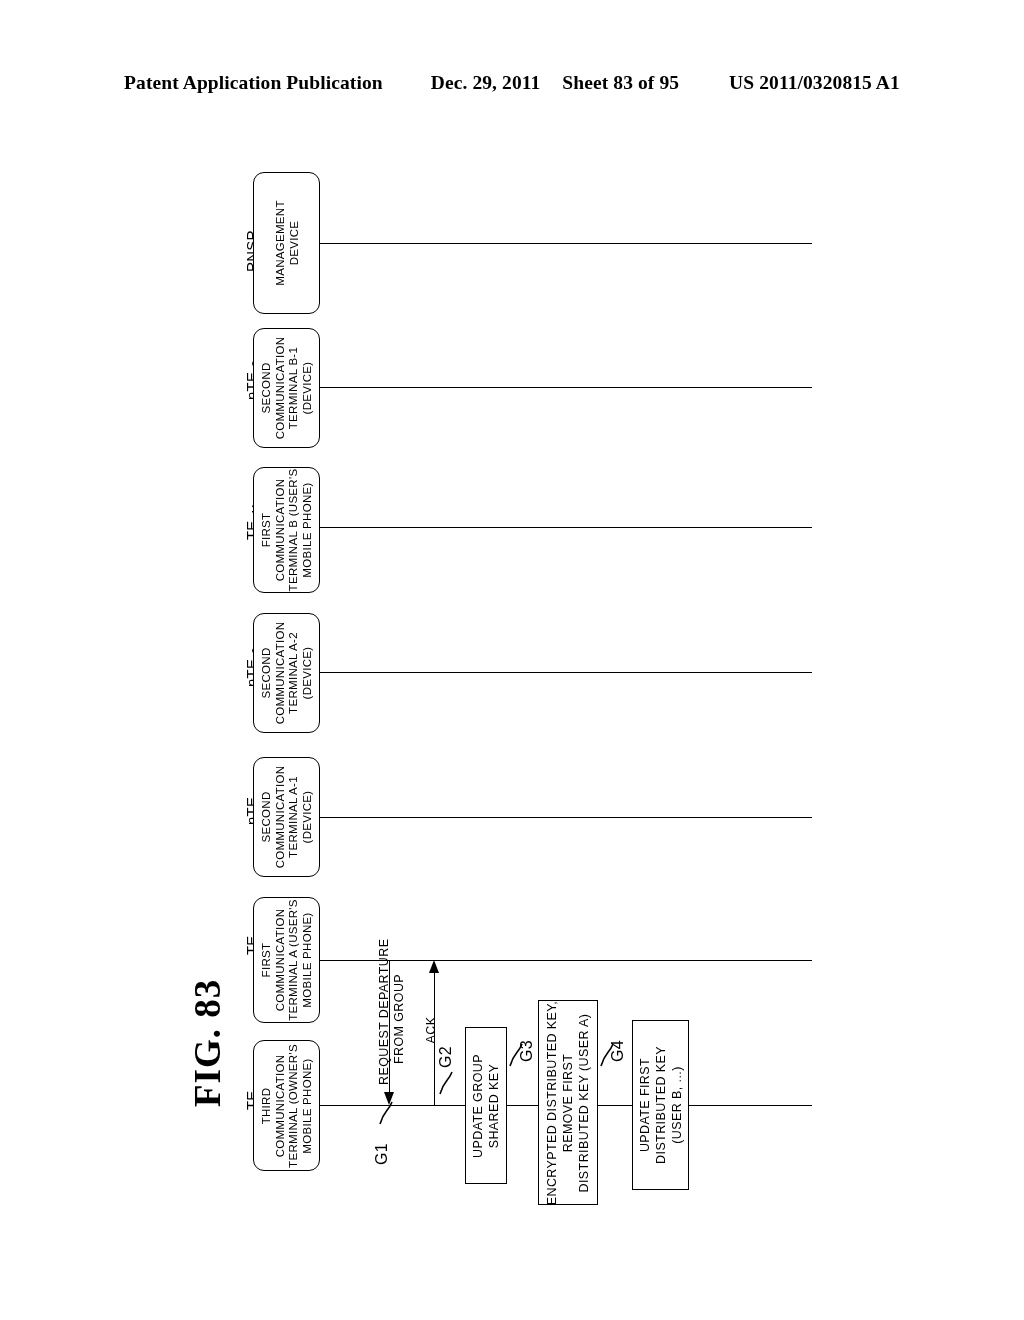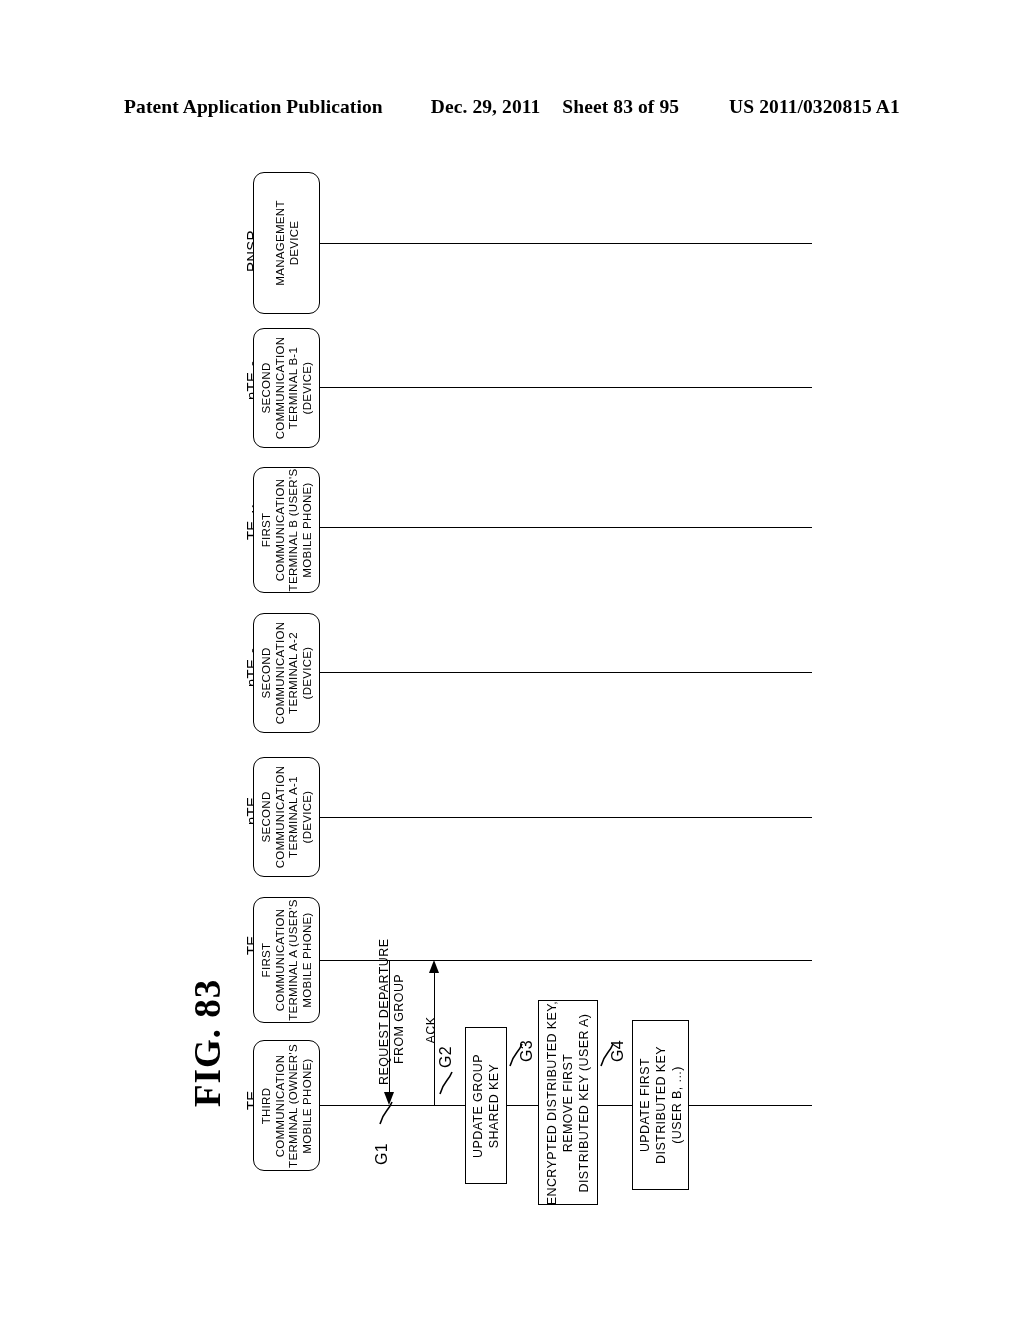--- a/index.html
+++ b/index.html
@@ -14,21 +14,21 @@
     position: relative;
     font-family: "Liberation Sans", sans-serif;
     color: #000;
     overflow: hidden;
   }
 
   
   #pub-header {
     position: absolute;
     left: 0;
-    top: 96px;
+    top: 72px;
     width: 1024px;
     text-align: center;
     font-family: "Liberation Serif", serif;
     font-weight: bold;
     font-size: 19.5px;
     letter-spacing: 0.1px;
     white-space: nowrap;
   }
   #pub-header .seg { display: inline-block; }
   #pub-header .gap-lg { display: inline-block; width: 38px; }

